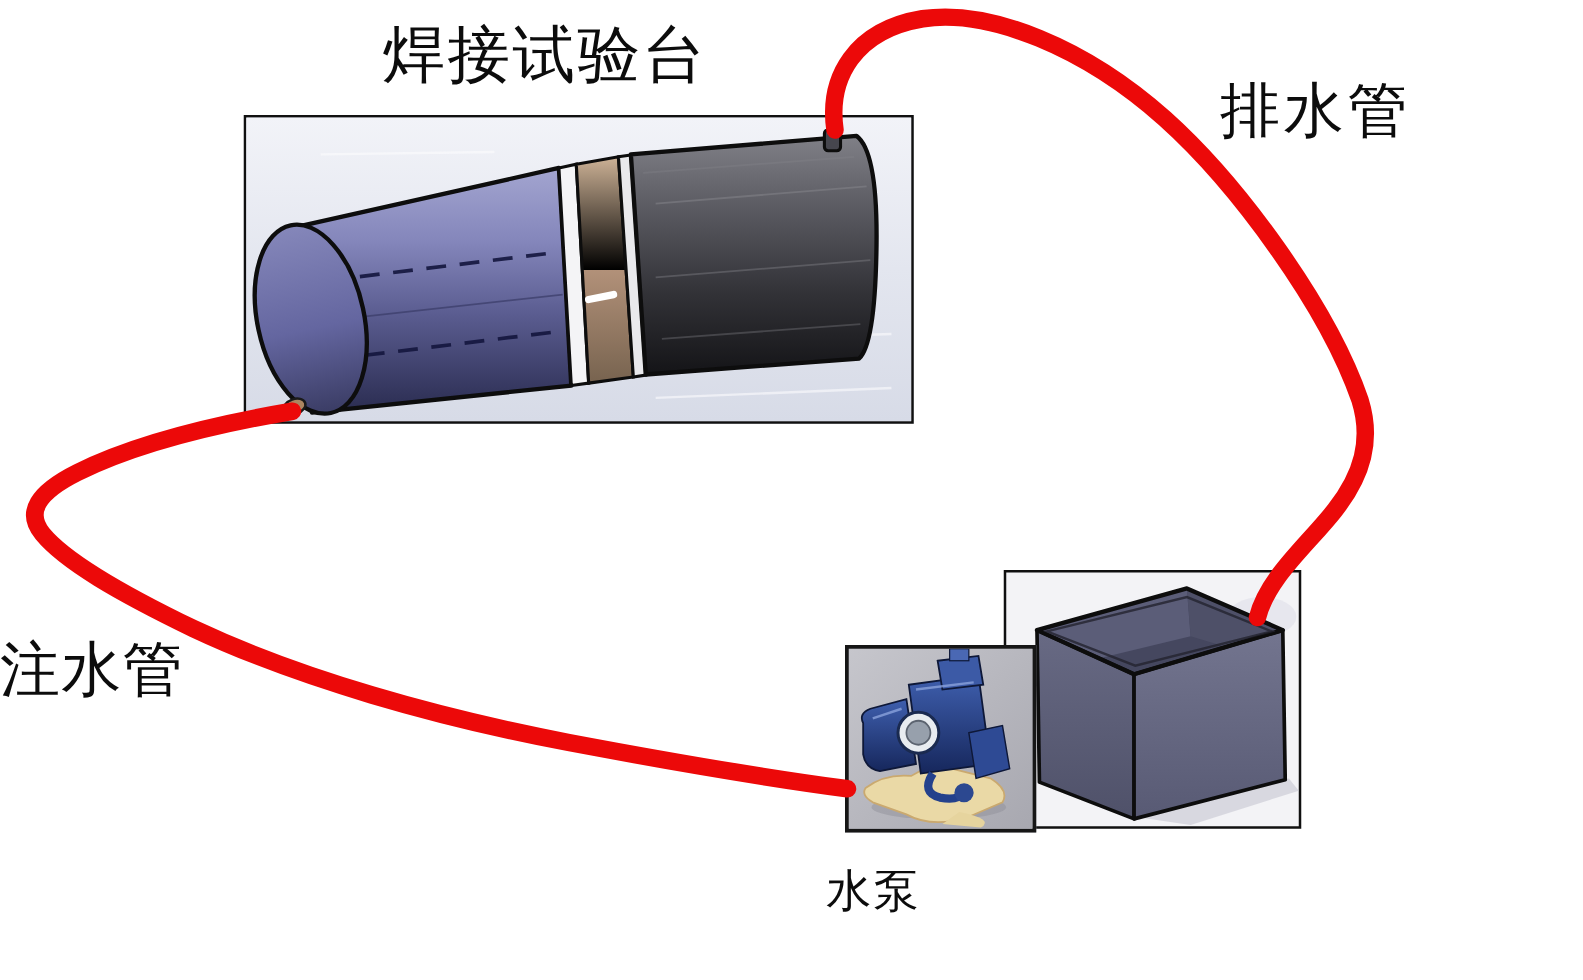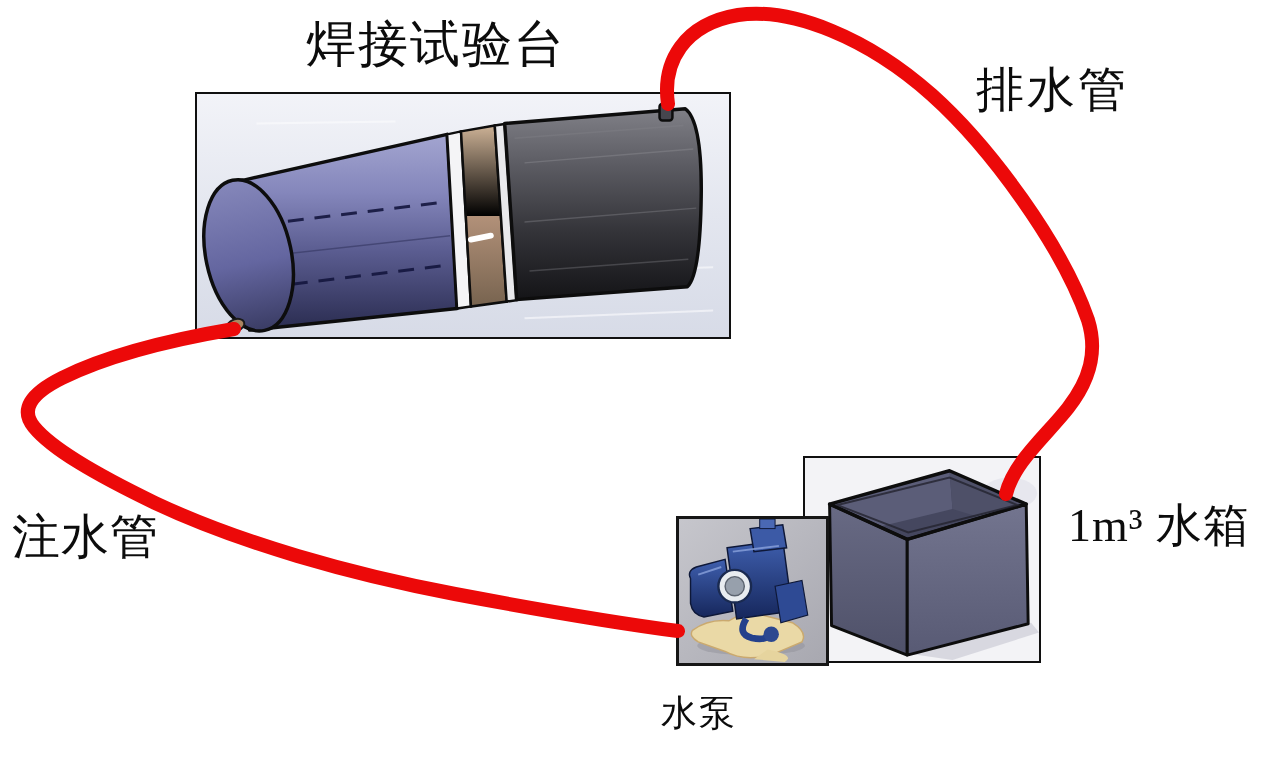--- a/index.html
+++ b/index.html
@@ -2,21 +2,21 @@
 <html><head>
 <meta charset="utf-8">
 <style>
   html,body{margin:0;padding:0;background:#ffffff;}
   body{width:1266px;height:784px;position:relative;overflow:hidden;
        font-family:"Liberation Serif","DejaVu Serif",serif;}
   .stage{position:absolute;inset:0;width:1266px;height:784px;}
   .lbl{position:absolute;color:#0c0c0c;white-space:nowrap;line-height:1.05;z-index:6;}
   .lbl-title{left:306px;top:18px;font-size:50px;letter-spacing:2px;}
   .lbl-drain{left:976px;top:68px;font-size:48px;letter-spacing:3px;font-family:Liberation Mono, monospace;}
-  .lbl-inject{left:0px;top:512px;font-size:48px;letter-spacing:1px;padding-left:12px;}
+  .lbl-inject{left:0px;top:512px;font-size:48px;letter-spacing:1px;}
   .lbl-pump{left:661px;top:695px;font-size:36px;letter-spacing:2px;}
   .lbl-tank{left:1068px;top:502px;font-size:46px;letter-spacing:1px;}
   .imgbox{position:absolute;box-sizing:border-box;}
   .bench-box{left:195px;top:92px;width:536px;height:247px;border:2.5px solid #101010;background:#e4e7f0;z-index:1;}
   .tank-box{left:803px;top:456px;width:238px;height:207px;border:2px solid #101010;background:#f3f3f6;z-index:1;}
   .pump-box{left:676px;top:516px;width:153px;height:150px;border:3px solid #161616;background:#b5b5bd;z-index:2;}
   .imgbox svg{display:block;width:100%;height:100%;}
   .hose-overlay{position:absolute;left:0;top:0;width:1266px;height:784px;z-index:4;pointer-events:none;}
 </style>
 </head>
@@ -147,15 +147,14 @@
 
   <svg class="hose-overlay" viewBox="0 0 1266 784">
     <path d="M 668 104 C 662 62 684 24 738 15 C 792 7 868 38 932 95 C 990 147 1062 245 1088 320 C 1098 352 1090 380 1068 408 C 1046 436 1014 462 1006 494" fill="none" stroke="#ec0909" stroke-width="14" stroke-linecap="round"></path>
     <path d="M 234 329 C 175 339 110 354 62 378 C 30 394 20 410 34 427 C 52 449 95 474 155 503 C 240 543 350 574 455 594 C 540 610 610 622 678 631" fill="none" stroke="#ec0909" stroke-width="14" stroke-linecap="round"></path>
   </svg>
 
   <div class="lbl lbl-title">焊接试验台</div>
   <div class="lbl lbl-drain">排水管</div>
   <div class="lbl lbl-inject">注水管</div>
   <div class="lbl lbl-pump">水泵</div>
-  <div class="lbl lbl-tank">1m³ 水箱</div>
 
 </div>
 
 </body></html>

